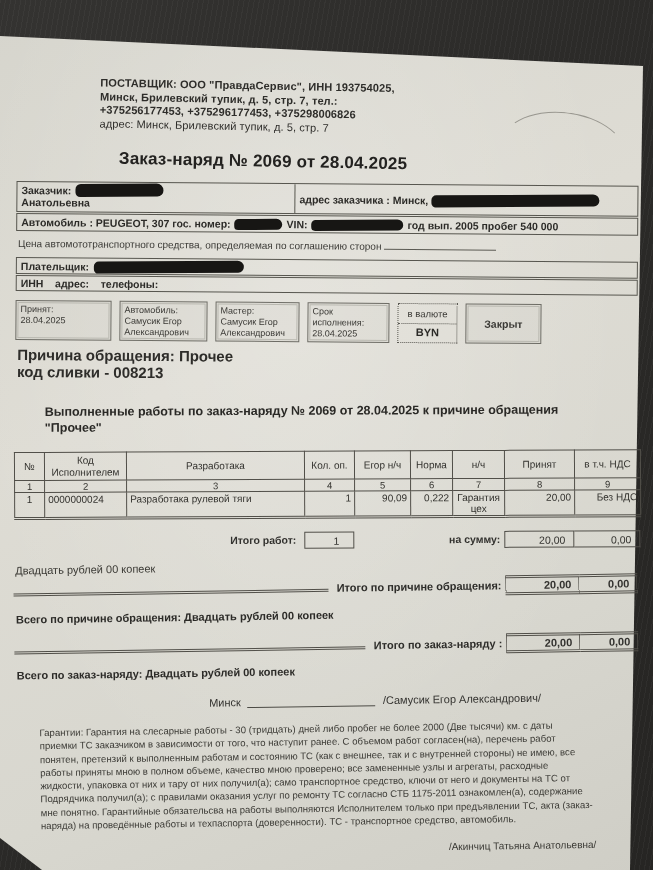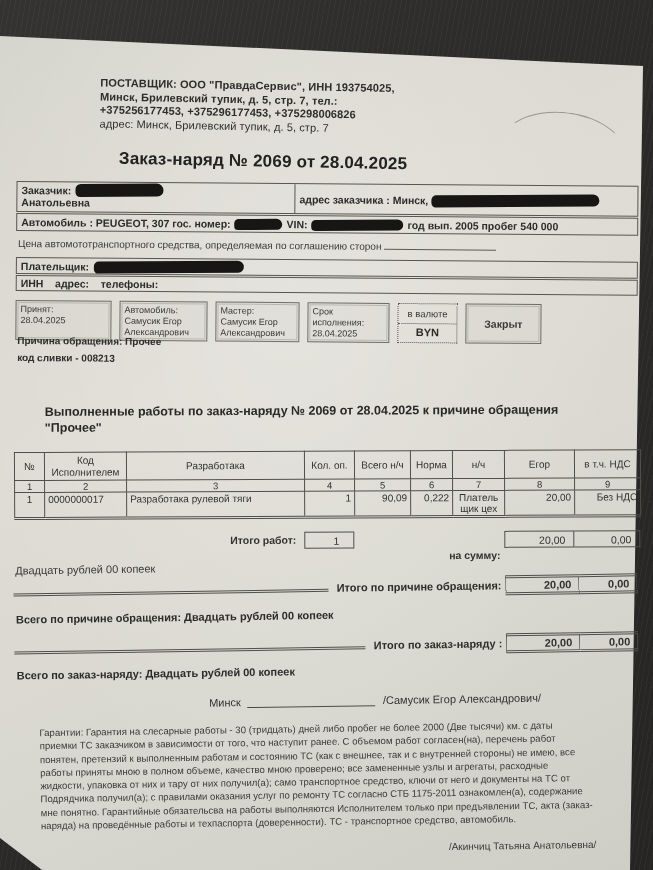--- a/index.html
+++ b/index.html
@@ -36,36 +36,36 @@
   .uline{display:inline-block;width:112px;border-bottom:1px solid #5b5a53;height:9px;}
   .payer{top:257px;height:17px;display:flex;align-items:center;gap:5px;padding:0 4px;box-sizing:border-box;}
   .inn{top:275px;height:16px;display:flex;align-items:center;padding:0 4px;box-sizing:border-box;white-space:pre;}
   .staff{left:16px;top:300px;width:624px;display:flex;gap:8px;}
   .sbox{border:1px solid #6e6d66;outline:1px solid #b9b8b0;outline-offset:-3px;background:rgba(0,0,0,.015);
     font-size:9px;line-height:11px;color:#3a3935;padding:3px 4px;box-sizing:border-box;height:40px;}
   .sbox.center{display:flex;align-items:center;justify-content:center;font-size:10.5px;}
   .cbox{border:1px dotted #5a5953;outline:none;background:none;padding:0;display:flex;flex-direction:column;}
   .cbox .cl{flex:1;display:flex;align-items:center;justify-content:center;border-bottom:1px dotted #5a5953;font-size:9.5px;}
   .cbox .cv{flex:1;display:flex;align-items:center;justify-content:center;font-weight:bold;font-size:11px;color:#2c2b28;}
-  .reason{left:18px;top:333px;font-size:10px;line-height:16.5px;font-weight:bold;color:#2e2d2a;}
+  .reason{left:18px;top:347px;font-size:15px;line-height:16.5px;font-weight:bold;color:#2e2d2a;}
   .works-title{left:45px;top:404px;width:545px;font-size:12.5px;line-height:16px;font-weight:bold;color:#2a2926;}
   table.wt{position:absolute;left:14px;top:452px;width:626px;border-collapse:collapse;table-layout:fixed;
     font-size:10px;color:#33322e;}
   table.wt td{border:1px solid #514f49;padding:1px 3px;overflow:hidden;word-wrap:break-word;}
   table.wt .hrow td{text-align:center;vertical-align:middle;line-height:11.5px;padding:2px 1px;}
   table.wt .nrow td{text-align:center;font-size:9.5px;padding:0;}
   table.wt .drow td{vertical-align:top;line-height:11px;}
   table.wt .drow .r{text-align:right;}
   table.wt .drow .c{text-align:center;}
   table.wt tr:last-child td{border-bottom:3px double #514f49;}
   .tot-row{left:14px;top:533px;width:626px;display:flex;font-size:10.5px;align-items:stretch;height:17px;}
   .tot-row .lbl{width:290px;text-align:right;font-weight:bold;padding:2px 8px 0 0;box-sizing:border-box;}
   .tot-row .cnt{width:50px;border:1px solid #514f49;text-align:right;padding:2px 14px 0 0;box-sizing:border-box;}
   .tot-row .sp1{width:56px;}
-  .tot-row .sum-lbl{width:94px;text-align:right;font-weight:bold;padding:2px 4px 0 0;box-sizing:border-box;margin-top:16px;}
+  .tot-row .sum-lbl{width:94px;text-align:right;font-weight:bold;padding:2px 4px 0 0;box-sizing:border-box;}
   .tot-row .v1{width:70px;border:1px solid #514f49;text-align:right;padding:2px 8px 0 0;box-sizing:border-box;}
   .tot-row .v2{width:66px;border:1px solid #514f49;border-left:none;text-align:right;padding:2px 8px 0 0;box-sizing:border-box;}
   .words{left:18px;top:560px;font-size:11px;color:#3a3934;}
   .sep-row{left:16px;top:0;width:624px;display:flex;align-items:center;font-size:11px;}
   .sep-row .dline{flex:1;border-top:3px double #504e48;height:0;margin-top:4px;}
   .sep-row .slbl{font-weight:bold;margin:0 4px 0 8px;color:#2e2d2a;white-space:nowrap;}
   .vbox{border:1px solid #504e48;border-top:3px double #504e48;border-bottom:3px double #504e48;
     text-align:right;font-weight:600;padding:1px 7px 1px 0;box-sizing:border-box;}
   .vbox.w1{width:74px;} .vbox.w2{width:58px;border-left:none;}
   .words-b{font-size:11px;font-weight:bold;color:#2c2b28;}
@@ -175,45 +175,45 @@
           <col style="width:52px">
           <col style="width:70px">
           <col style="width:66px">
       </colgroup>
       <tbody>
           <tr class="hrow">
         <td>№</td>
         <td>Код Исполнителем</td>
         <td>Разработака</td>
         <td>Кол. оп.</td>
-        <td>Всего н/ч</td>
+        <td>Егор н/ч</td>
         <td>Норма</td>
         <td>н/ч</td>
-        <td>Егор</td>
+        <td>Принят</td>
         <td>в т.ч. НДС</td>
       </tr>
       <tr class="nrow">
         <td>1</td>
         <td>2</td>
         <td>3</td>
         <td>4</td>
         <td>5</td>
         <td>6</td>
         <td>7</td>
         <td>8</td>
         <td>9</td>
       </tr>
       <tr class="drow">
         <td class="c">1</td>
-        <td>0000000017</td>
+        <td>0000000024</td>
         <td>Разработака рулевой тяги</td>
         <td class="r">1</td>
         <td class="r">90,09</td>
         <td class="r">0,222</td>
-        <td class="c">Плательщик цех</td>
+        <td class="c">Гарантия цех</td>
         <td class="r">20,00</td>
         <td class="r">Без НДС</td>
       </tr>
     </tbody>
       </table>
 
     <div class="tot-row abs">
       <div class="lbl">Итого работ:</div>
       <div class="cnt">1</div>
       <div class="sp1"></div>

